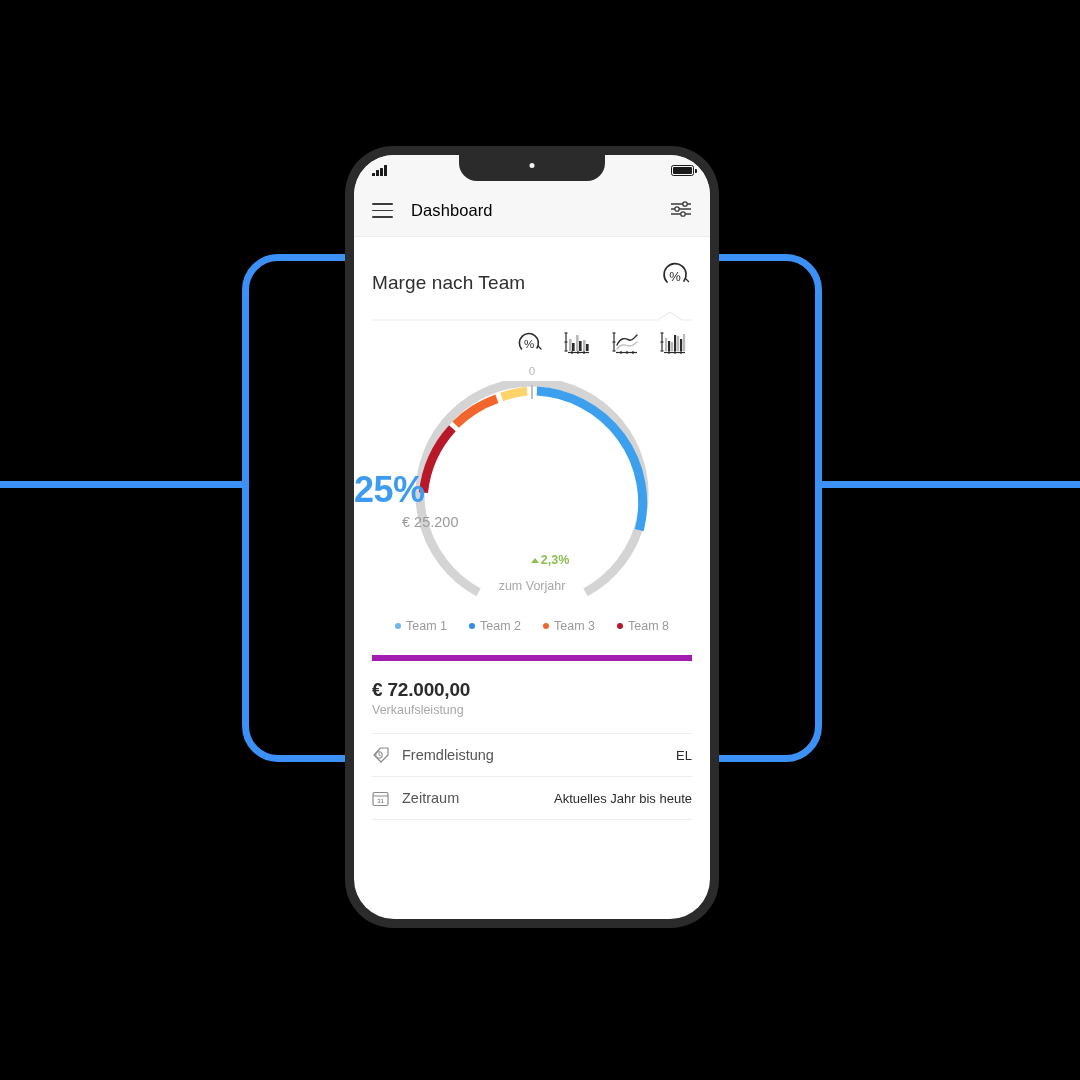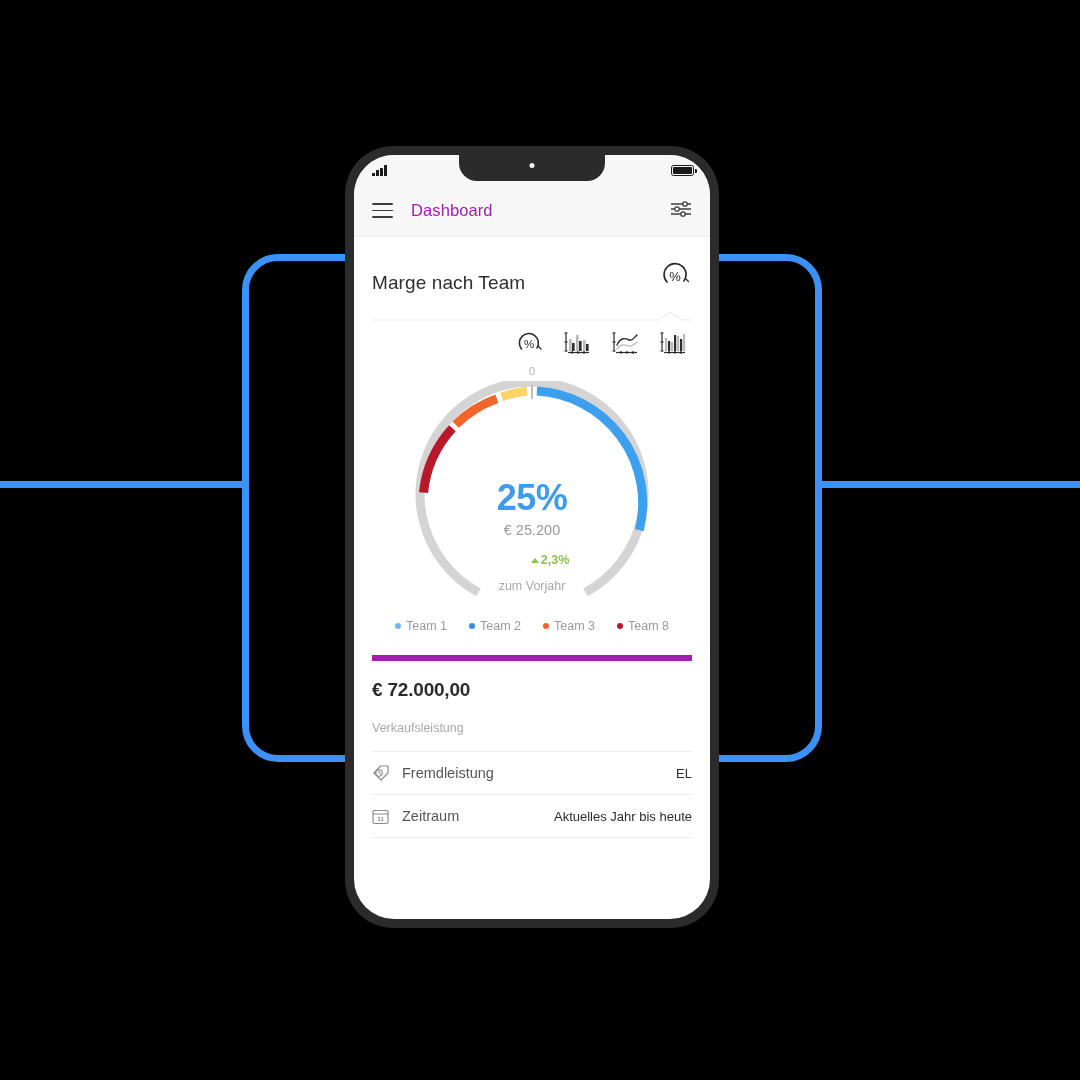--- a/index.html
+++ b/index.html
@@ -158,21 +158,21 @@
   }
   .hamburger i {
     display: block;
     height: 1.6px;
     background: #3c3c3c;
     border-radius: 1px;
   }
   .appbar-title {
     margin-left: 18px;
     font-size: 16.5px;
-    color: #a21caf;
+    color: #000000;
     letter-spacing: 0.1px;
   }
   .appbar-spacer { flex: 1; }
   .filter-icon { cursor: pointer; }
 
   
   .card-title-row {
     display: flex;
     align-items: center;
     padding: 22px 18px 0 18px;
@@ -220,33 +220,33 @@
   .gauge-svg {
     position: absolute;
     left: 50%;
     transform: translateX(-50%);
     top: 22px;
   }
   .gauge-center {
     position: absolute;
     left: 0;
     right: 0;
-    top: 118px;
-    text-align: center;
+    top: 110px;
   }
   .gauge-pct {
     font-size: 36px;
     font-weight: bold;
     color: #3d9bf0;
     letter-spacing: -0.5px;
   }
   .gauge-amount {
     font-size: 14.5px;
     color: #9a9a9a;
     margin-top: 3px;
+    margin-left: 48px;
   }
   .gauge-delta {
     position: absolute;
     left: 0;
     right: 0;
     top: 194px;
     text-align: center;
   }
   .delta-row {
     font-size: 12.5px;
@@ -303,21 +303,21 @@
   .kpi { width: 50%; }
   .kpi-value {
     font-size: 19px;
     font-weight: bold;
     color: #2b2b2b;
     letter-spacing: -0.2px;
   }
   .kpi-label {
     font-size: 12.5px;
     color: #a8a8a8;
-    margin-top: 20px;
+    margin-top: 2px;
   }
 
   
   .srow {
     display: flex;
     align-items: center;
     margin: 0 18px;
     height: 42px;
     border-bottom: 1px solid #ececec;
     cursor: pointer;

